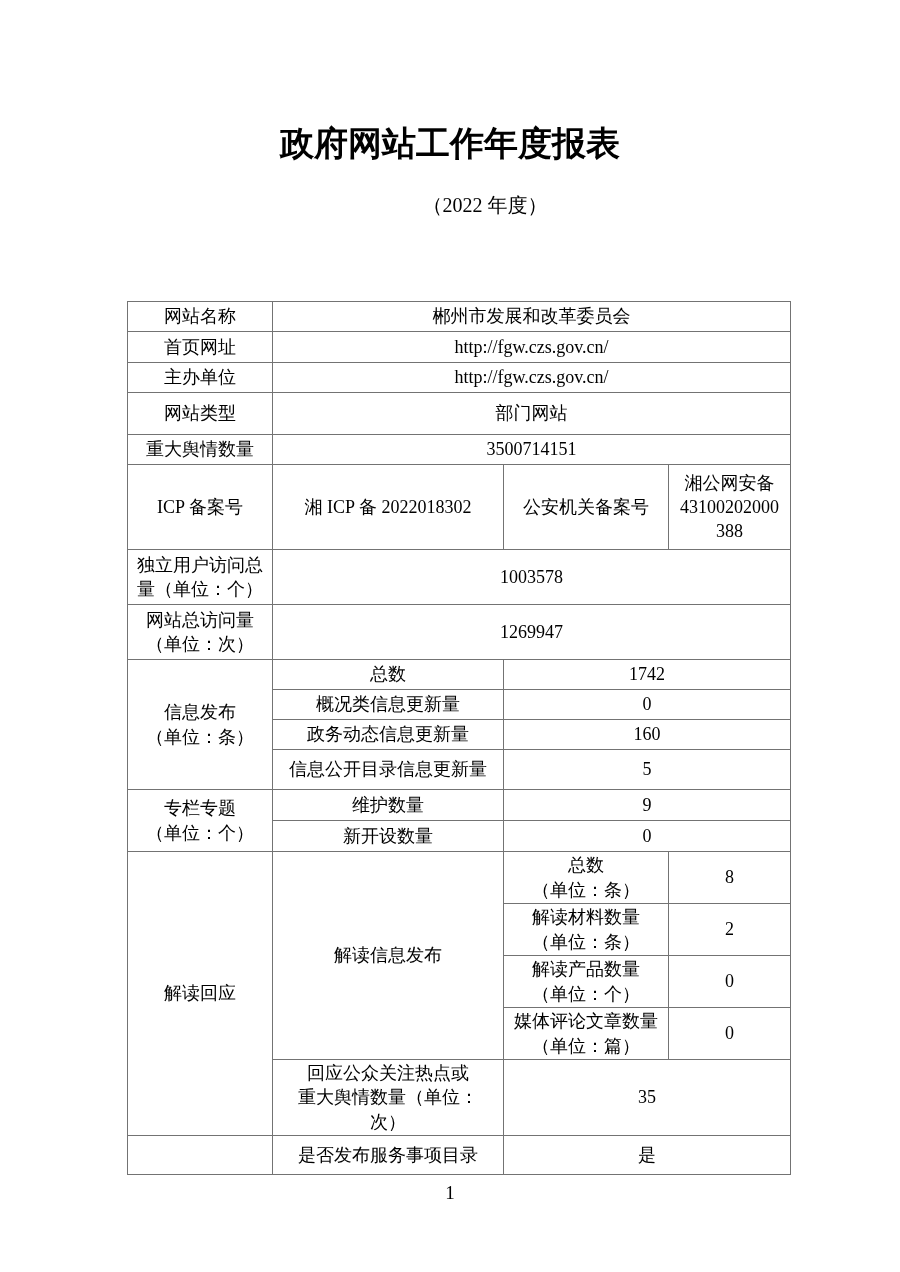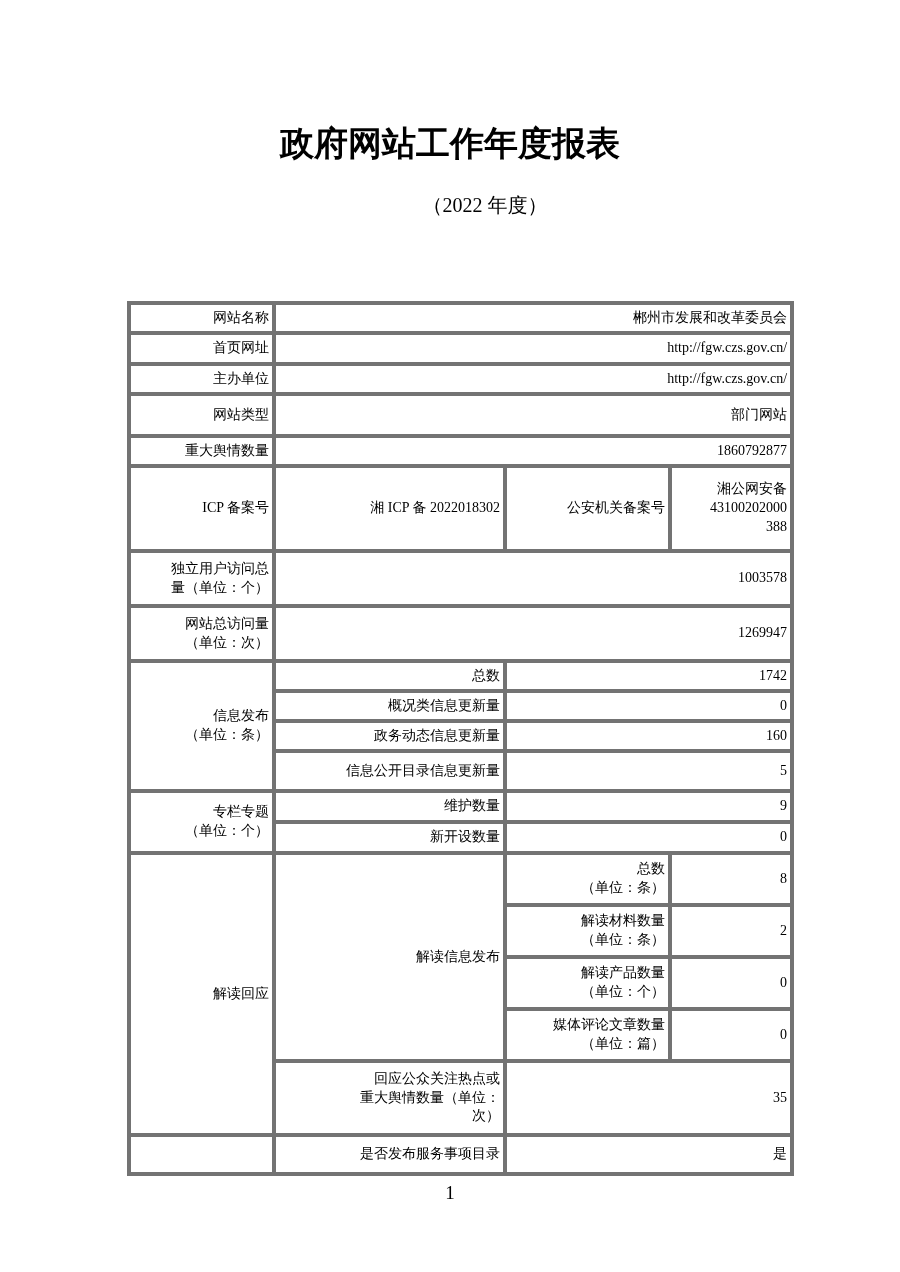--- a/index.html
+++ b/index.html
@@ -40,24 +40,24 @@
     letter-spacing: 0.5px;
   }
   table.report {
     position: absolute;
     top: 301px; left: 127px;
     width: 663px;
     border-collapse: collapse;
     table-layout: fixed;
   }
   table.report td {
-    border: 4px solid #737373;
-    text-align: right;
+    border: 1px solid #737373;
+    text-align: center;
     vertical-align: middle;
-    font-size: 14px;
+    font-size: 18px;
     line-height: 1.35;
     white-space: pre-line;
     padding: 1px 3px;
     overflow: hidden;
   }
   .page-number {
     position: absolute;
     top: 1182px; left: 0; width: 100%;
     text-align: center;
     font-size: 19px;
@@ -91,21 +91,21 @@
       <tr style="height:30px">
         <td>主办单位</td>
         <td colspan="3">http://fgw.czs.gov.cn/</td>
       </tr>
       <tr style="height:42px">
         <td>网站类型</td>
         <td colspan="3">部门网站</td>
       </tr>
       <tr style="height:30px">
         <td>重大舆情数量</td>
-        <td colspan="3">1860792877</td>
+        <td colspan="3">3500714151</td>
       </tr>
       <tr style="height:85px">
         <td>ICP 备案号</td>
         <td>湘 ICP 备 2022018302</td>
         <td>公安机关备案号</td>
         <td>湘公网安备
 43100202000
 388</td>
       </tr>
       <tr style="height:55px">

